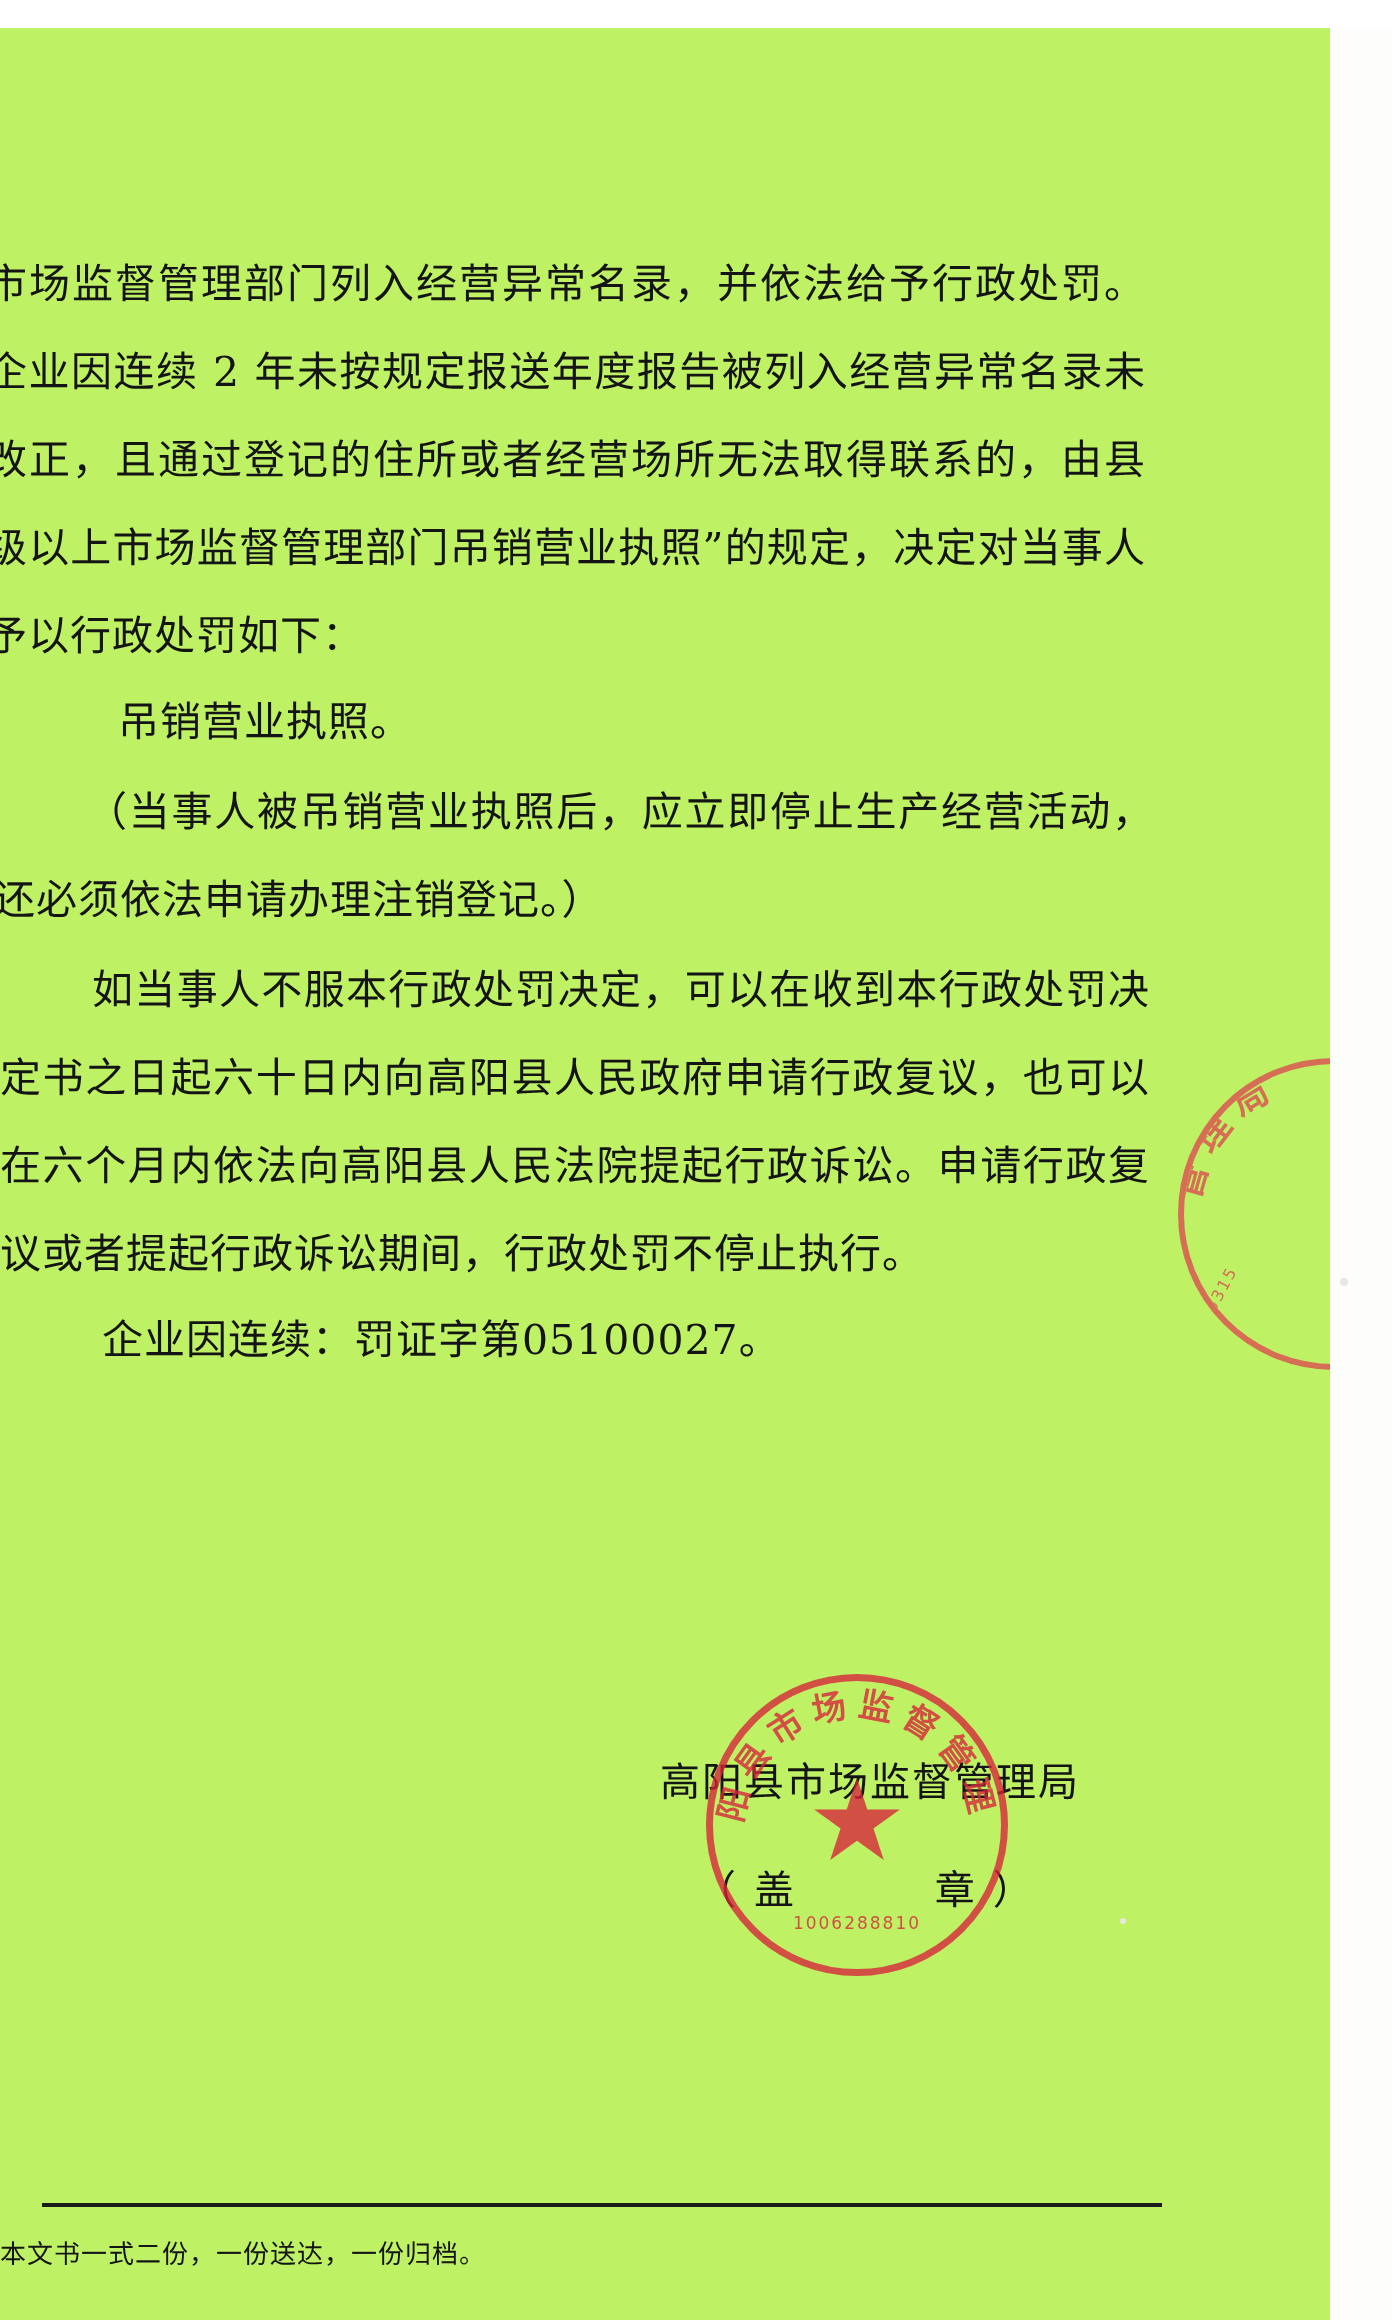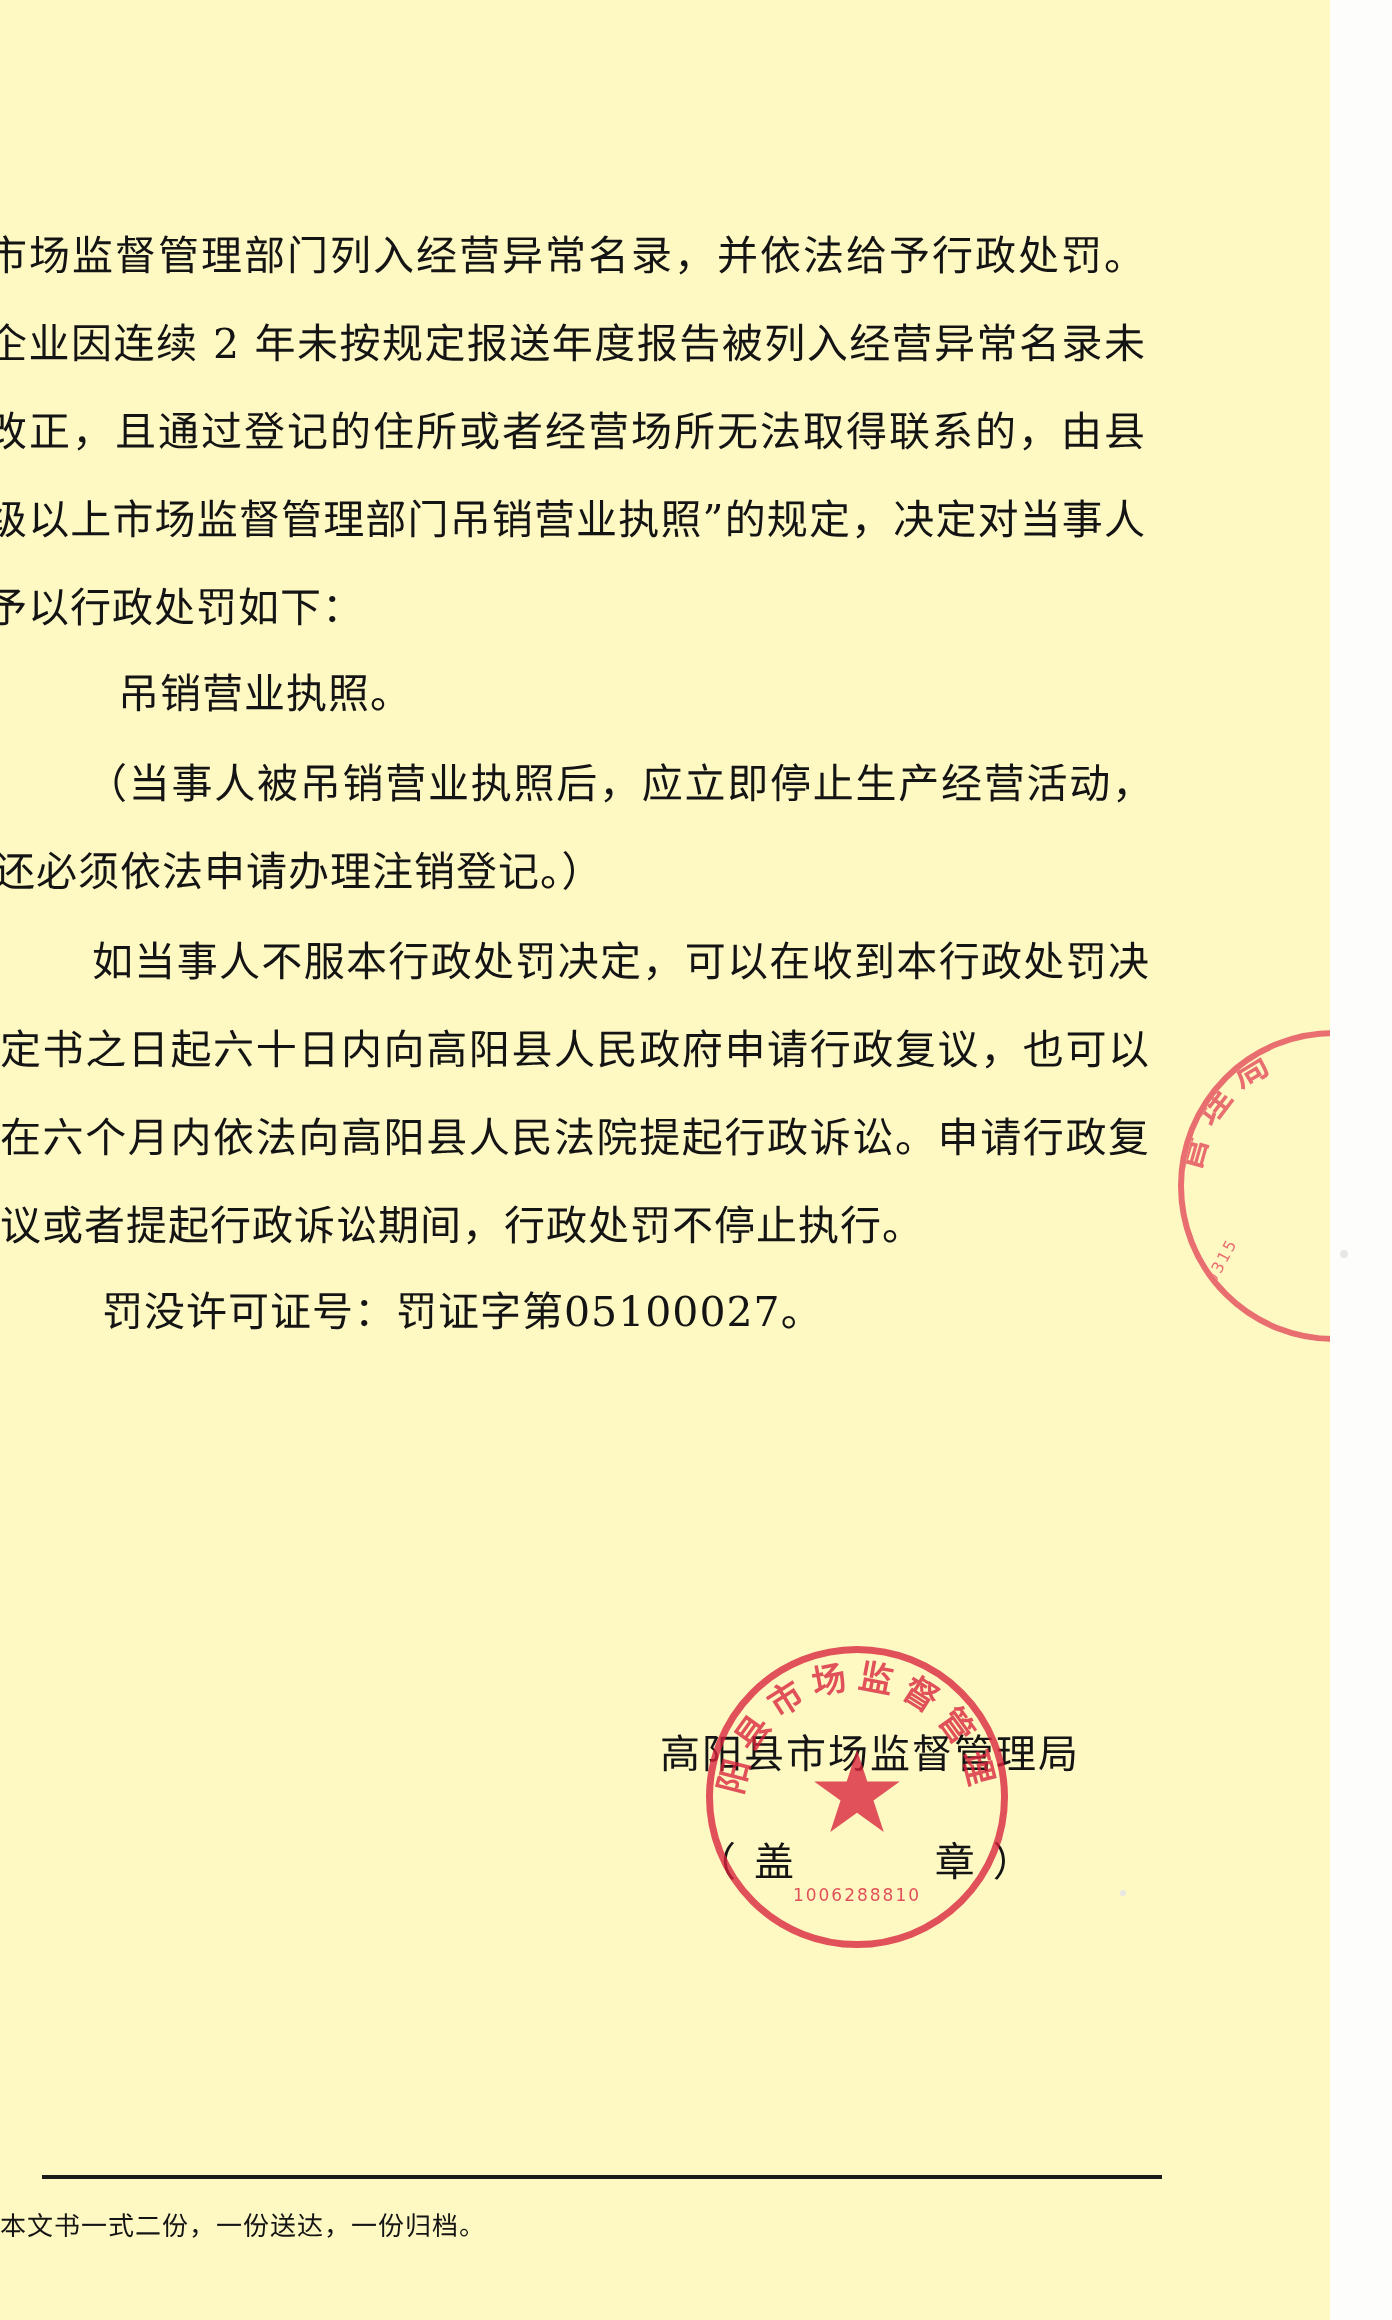--- a/index.html
+++ b/index.html
@@ -13,21 +13,22 @@
     position: relative;
     overflow: hidden;
     font-family: "DejaVu Serif", "Liberation Serif", serif;
     color: #1a1a1a;
   }
 
   
   .page {
     position: absolute;
     inset: 0;
-    background: #fef9c3;
+    background: #bef264;
+    margin-top: 28px;
   }
 
   .doc-body {
     position: absolute;
     left: 0;
     top: 0;
     width: 1392px;
     height: 2320px;
   }
 
@@ -233,21 +234,21 @@
   <div class="doc-body">
 
     <div class="para block-1">市场监督管理部门列入经营异常名录，并依法给予行政处罚。企业因连续 2 年未按规定报送年度报告被列入经营异常名录未改正，且通过登记的住所或者经营场所无法取得联系的，由县级以上市场监督管理部门吊销营业执照”的规定，决定对当事人予以行政处罚如下：</div>
 
     <div class="para block-2">吊销营业执照。</div>
 
     <div class="para block-3">（当事人被吊销营业执照后，应立即停止生产经营活动，还必须依法申请办理注销登记。）</div>
 
     <div class="para block-4">如当事人不服本行政处罚决定，可以在收到本行政处罚决定书之日起六十日内向高阳县人民政府申请行政复议，也可以在六个月内依法向高阳县人民法院提起行政诉讼。申请行政复议或者提起行政诉讼期间，行政处罚不停止执行。</div>
 
-    <div class="para block-5">罚没许可证号：罚证字第05100027。</div>
+    <div class="para block-5">企业因连续：罚证字第05100027。</div>
 
     <div class="signature">
       <span class="sig-line">高阳县市场监督管理局</span>
       <span class="sig-line seal-word">（盖    章）</span>
     </div>
 
     <div class="seal seal-main">
       <svg class="seal-arc" viewBox="0 0 288 288">
         <defs>
           <path id="arcMain" d="M 30 150 A 114 114 0 0 1 258 150"></path>

